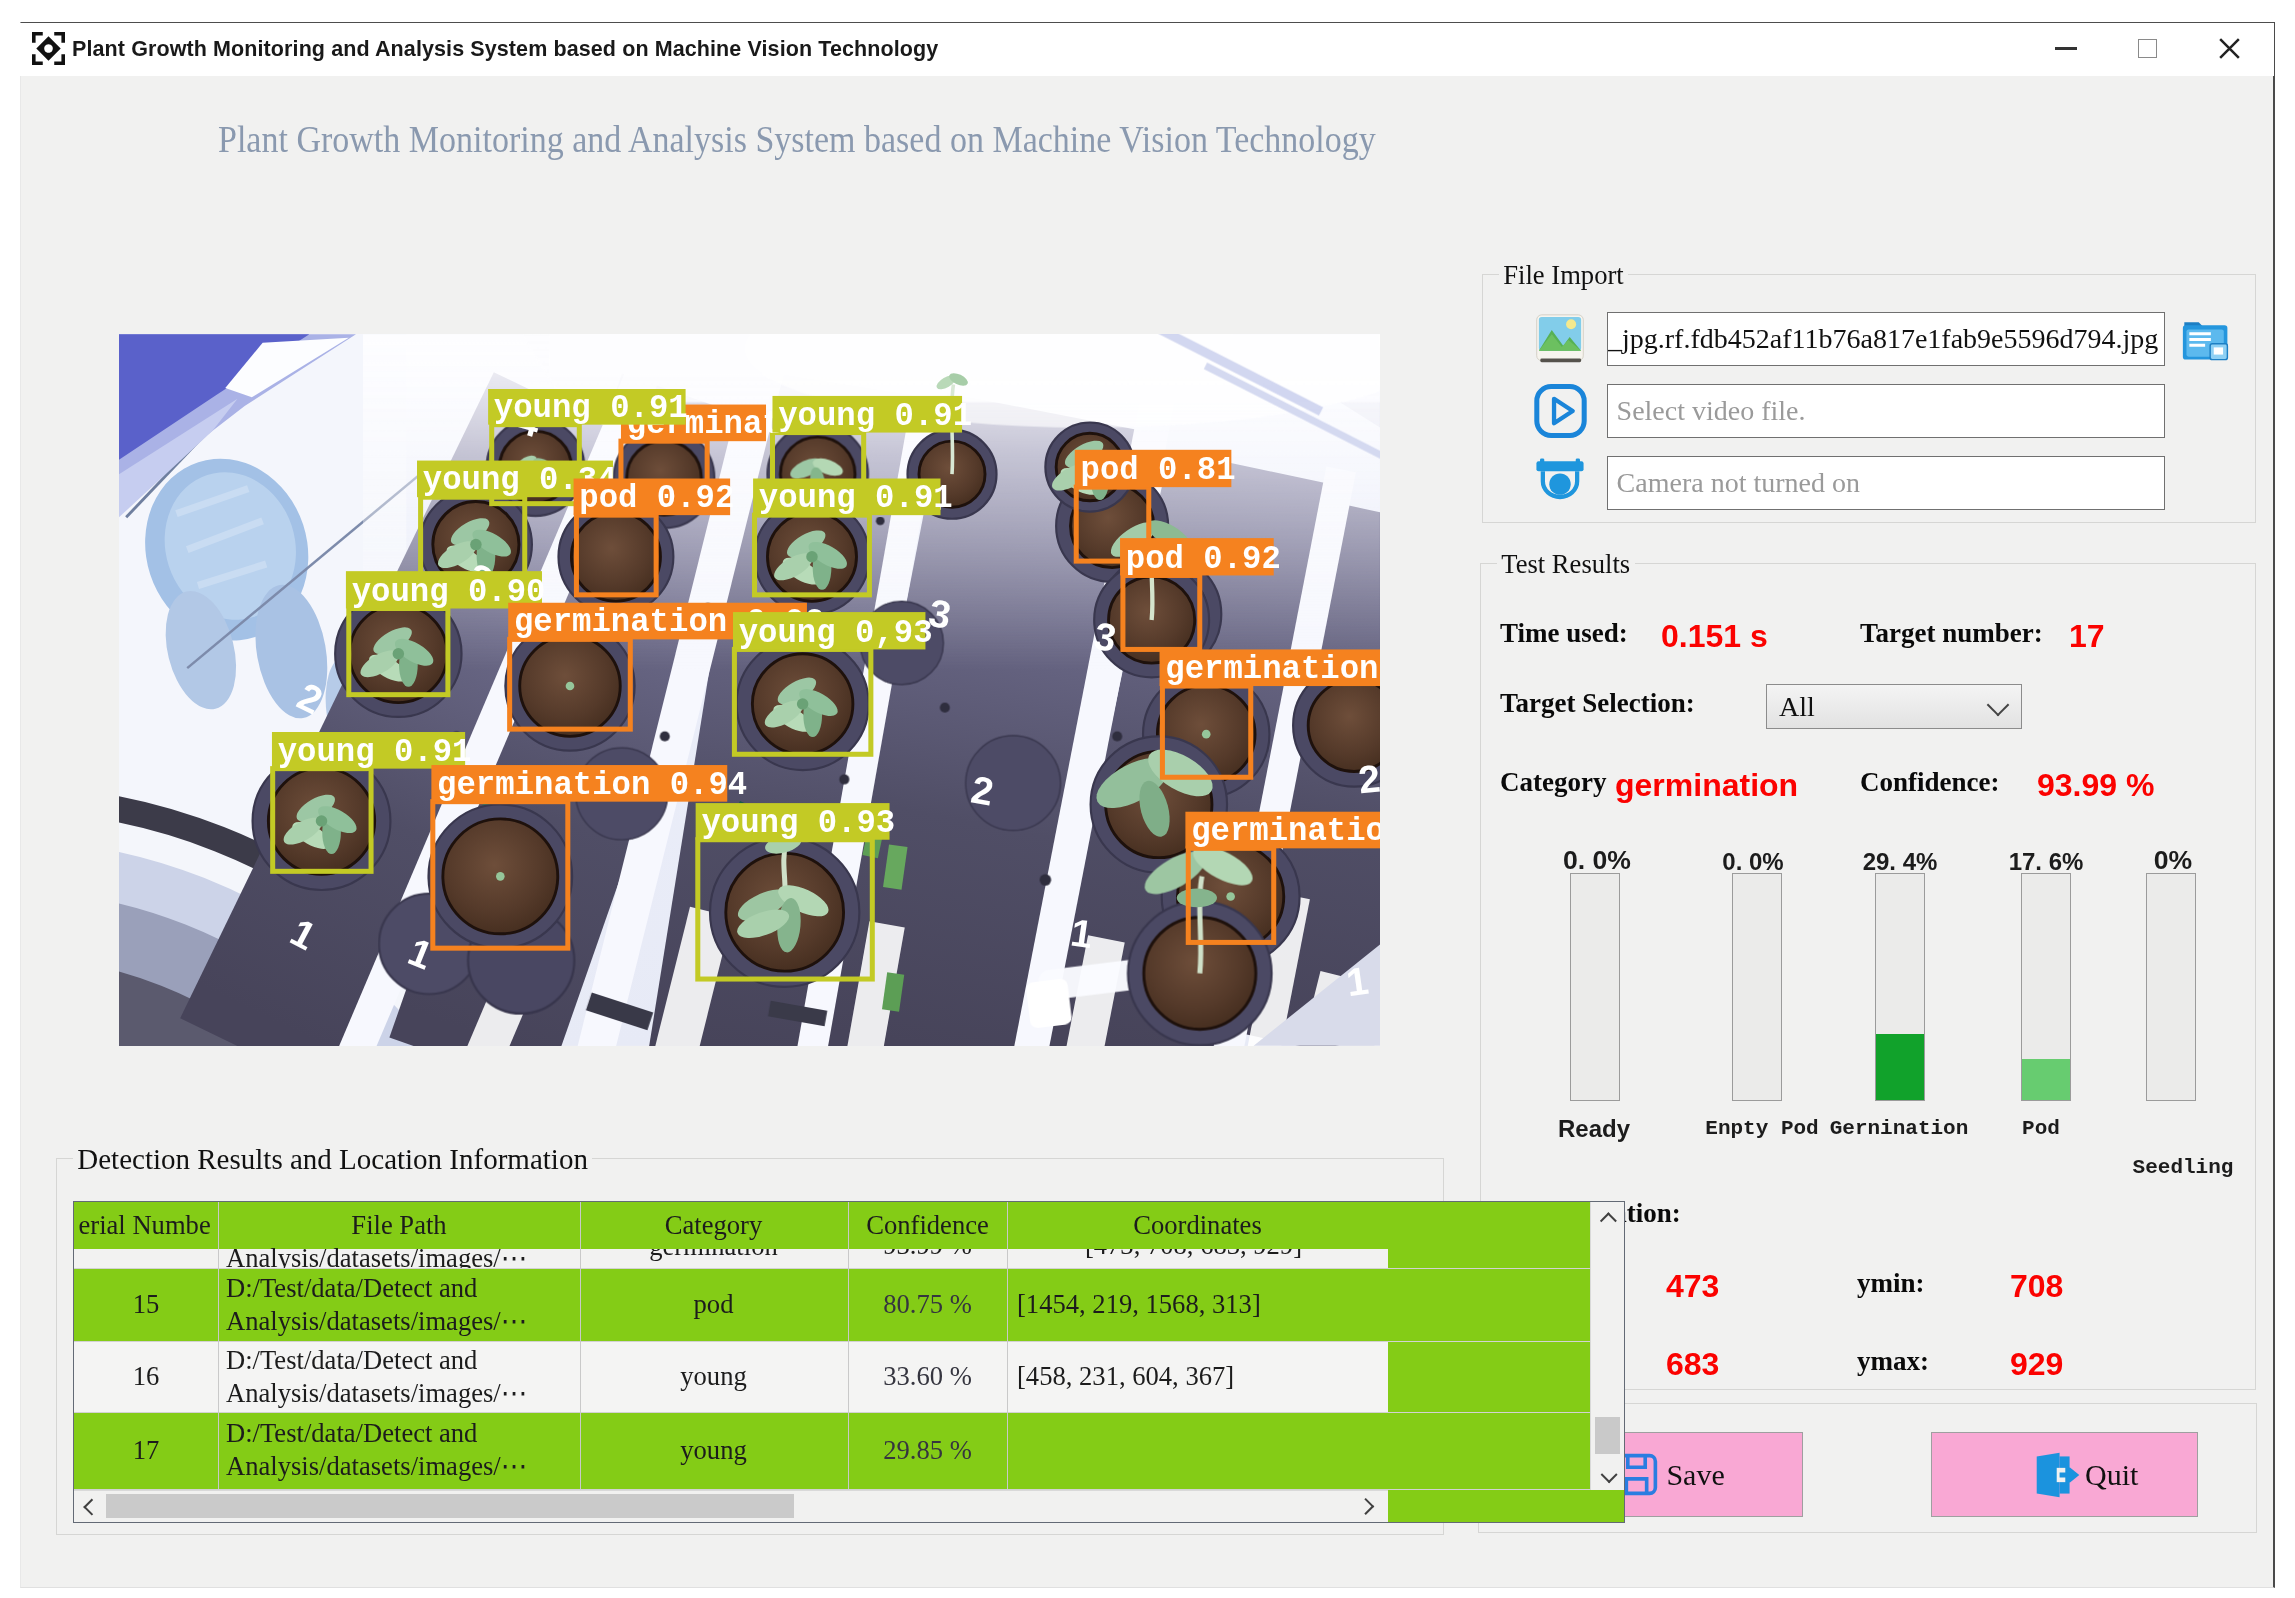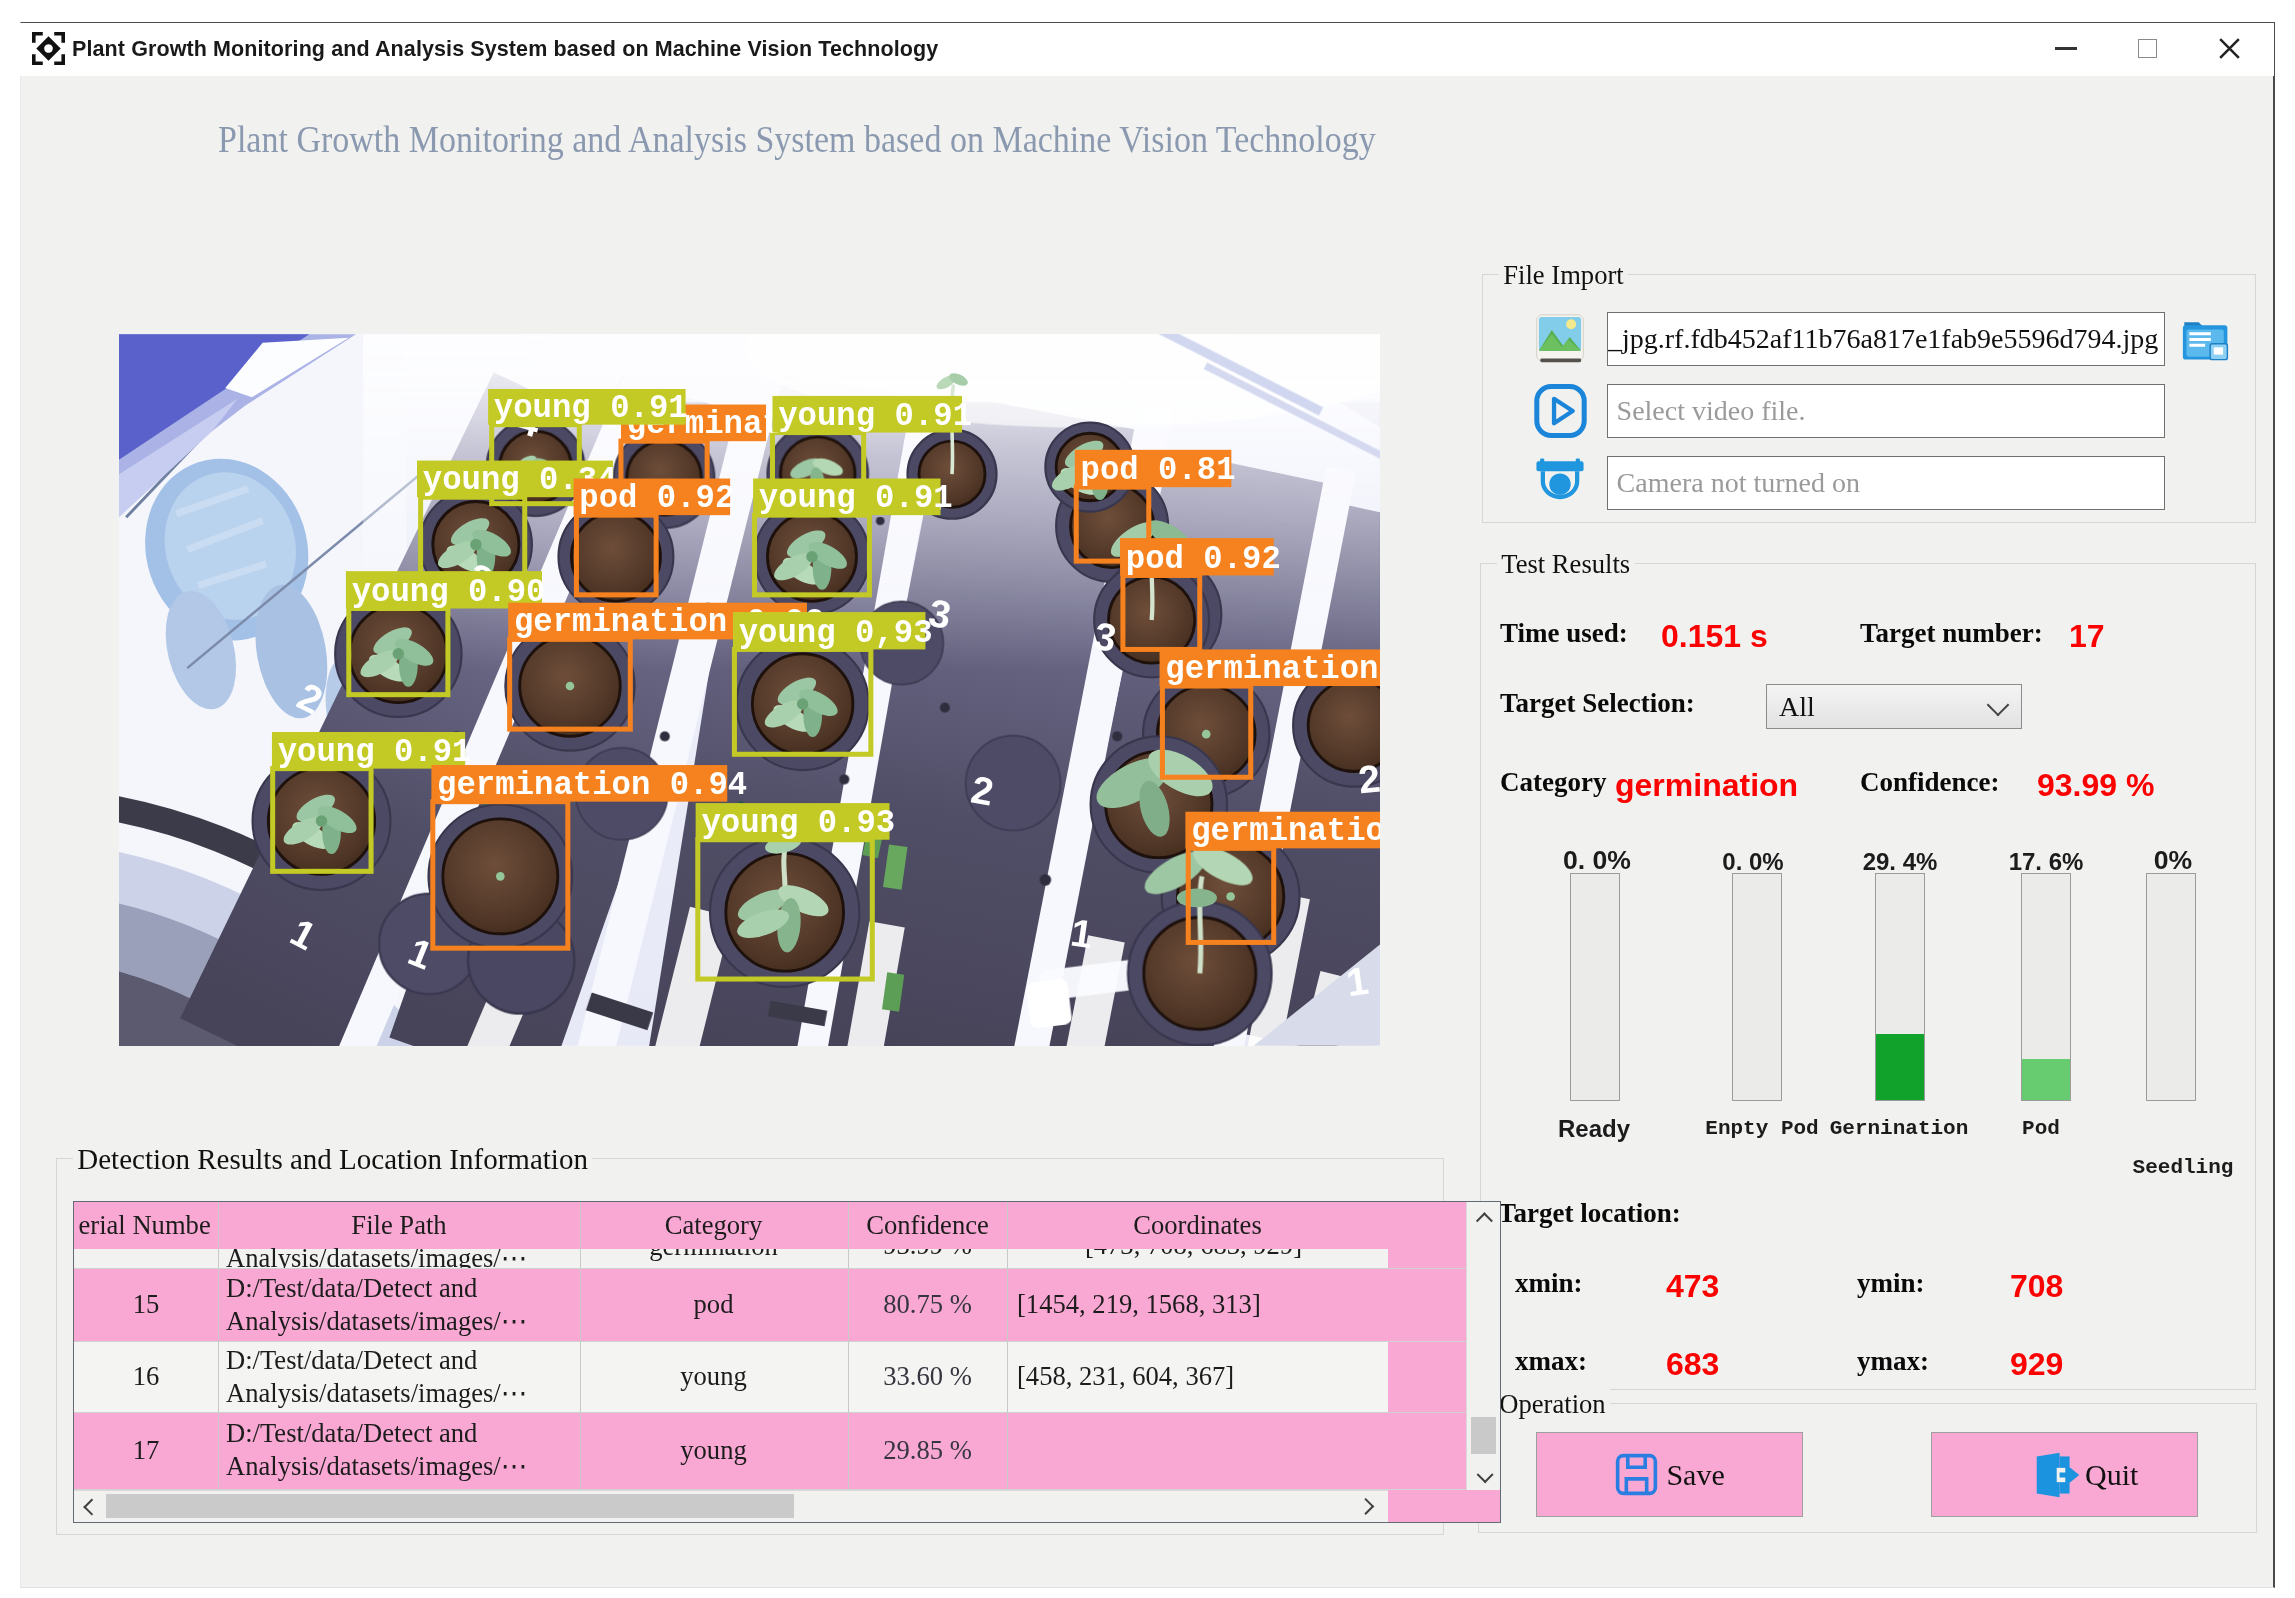--- a/index.html
+++ b/index.html
@@ -18,21 +18,21 @@
 .ph { color:#9a9a9a; }
 .redv { color:#fb0200; font-weight:bold; font-size:32px; font-family:"Liberation Sans",sans-serif; }
 .slab { font-family:"Liberation Serif",serif; font-weight:bold; font-size:27px; color:#0a0a0a; white-space:nowrap; }
 .bar { position:absolute; width:50px; height:228px; background:#ebebea; border:1.4px solid #9b9b9b; }
 .barfill { position:absolute; left:0; bottom:0; width:100%; }
 .barpct { position:absolute; font-size:24px; font-weight:bold; color:#1c1c1c; white-space:nowrap; transform:translateX(-50%); }
 .barname { position:absolute; font-family:"Liberation Mono",monospace; font-weight:bold; font-size:21px; color:#1c1c1c; white-space:nowrap; transform:translateX(-50%); }
 .btn { position:absolute; width:267px; height:85px; background:#f9a8d4; border:1.4px solid #9f9fa0; display:flex; align-items:center; justify-content:center; }
 .btn .txt { font-family:"Liberation Serif",serif; font-size:30px; color:#111; }
 
-#tbl { position:absolute; left:73px; top:1201px; width:1428px; height:322px; background:#f9a8d4; border:1.4px solid #636a75; }
+#tbl { position:absolute; left:73px; top:1201px; width:1552px; height:322px; background:#84cc16; border:1.4px solid #636a75; }
 .cell { position:absolute; display:flex; align-items:center; justify-content:center; font-family:"Liberation Serif",serif; font-size:26.6px; color:#1c1c1c; }
 .vline { position:absolute; top:0; bottom:0; width:0.7px; background:#c9c9c9; }
 .hline { position:absolute; left:0; right:0; height:0.7px; background:#d2d2d2; }
 
 .chev { position:absolute; width:11.5px; height:11.5px; border-left:2.9px solid #404040; border-bottom:2.9px solid #404040; }
 </style>
 </head>
 <body>
 <div id="win"></div>
 <div id="titlebar"></div>

